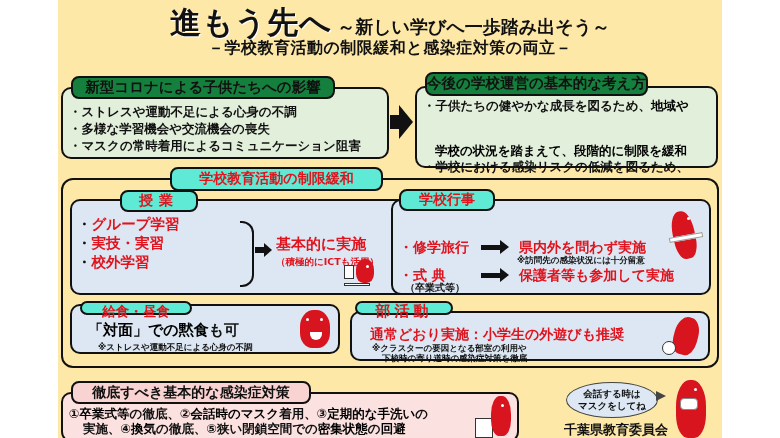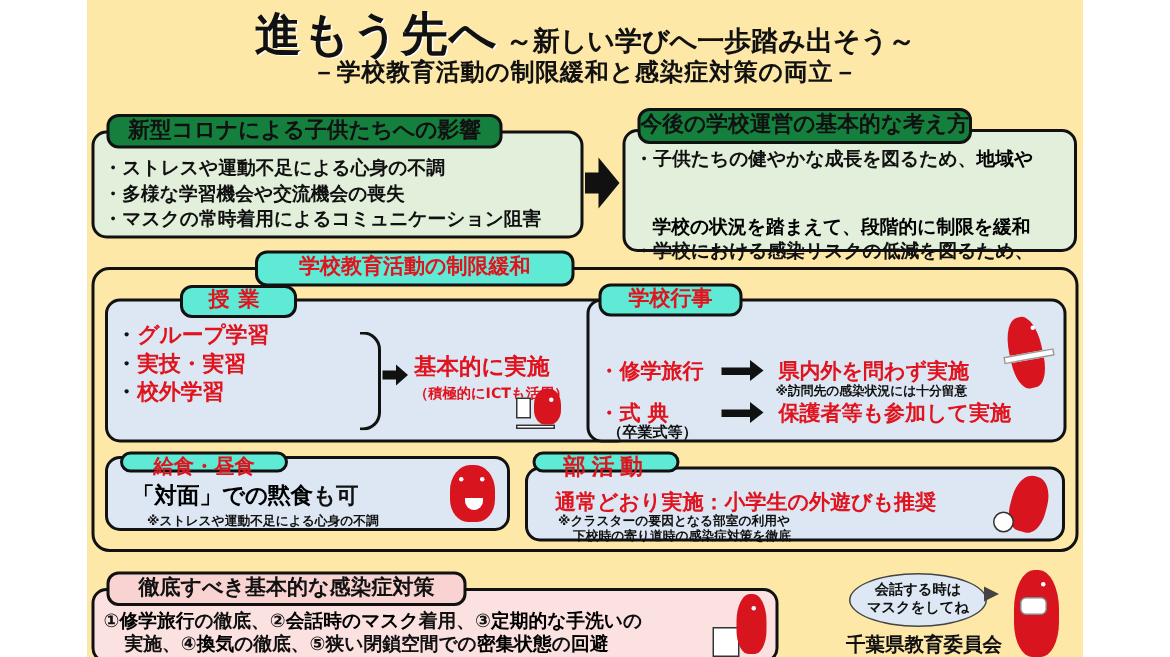--- a/index.html
+++ b/index.html
@@ -190,21 +190,21 @@
     <div class="mascot" style="left:308px; top:2px; width:44px; height:44px;">
       <div class="m-body" style="left:14px; top:2px; width:24px; height:38px; transform:rotate(15deg);"></div>
       <div style="position:absolute; left:2px; top:26px; width:14px; height:14px; border:1.5px solid #333; border-radius:50%; background:#fff;"></div>
     </div>
   </div>
   <div class="tab blue-tab" id="club-tab">部活動</div>
 
   <div class="box pink" id="measures">
     <div class="text">
       <div>
-        <span>①</span><span class="red">修学旅行</span><span>の徹底、②</span><span class="red">会話時のマスク</span><span>着用、③</span><span class="red">定期的な手洗い</span><span>の</span>
+        <span>①</span><span class="red">卒業式等</span><span>の徹底、②</span><span class="red">会話時のマスク</span><span>着用、③</span><span class="red">定期的な手洗い</span><span>の</span>
       </div>
       <div style="padding-left:14px;">
         <span>実施、④</span><span class="red">換気</span><span>の徹底、⑤狭い閉鎖空間での</span><span class="red">密集状態</span><span>の</span><span class="red">回避</span>
       </div>
     </div>
     <div class="mascot" style="left:412px; top:2px; width:40px; height:44px;">
       <div class="desk" style="left:0; top:22px; width:18px; height:20px;"></div>
       <div class="m-body" style="left:16px; top:0; width:20px; height:40px;"></div>
       <div class="m-eye" style="left:26px; top:8px;"></div>
     </div>

